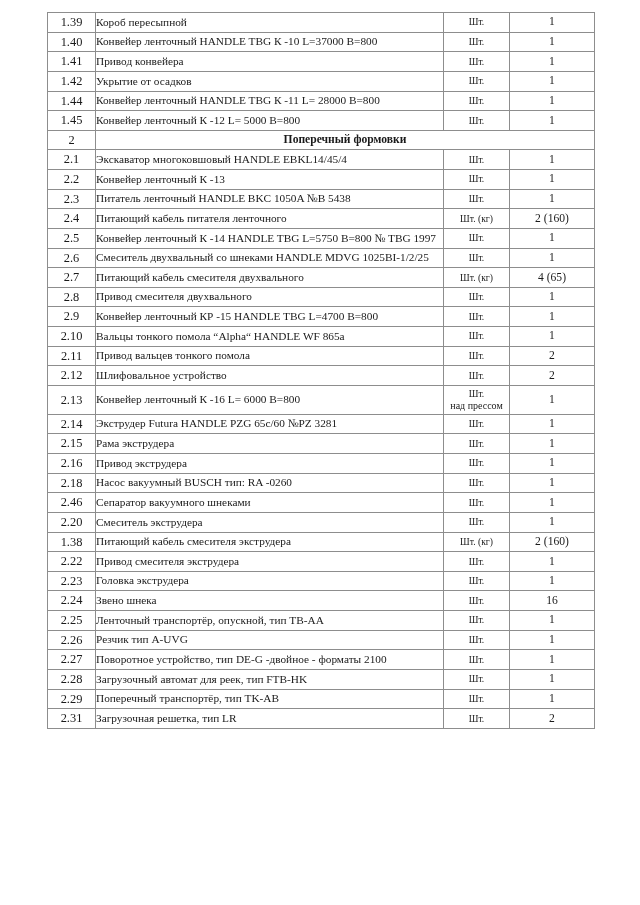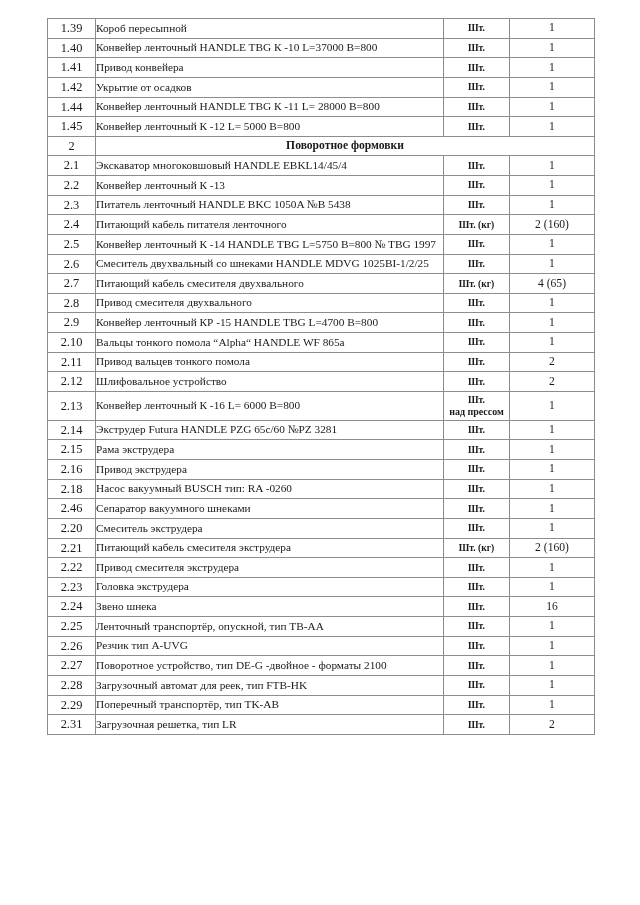--- a/index.html
+++ b/index.html
@@ -20,21 +20,21 @@
     position: absolute;
     left: 0;
     top: 0;
     width: 640px;
     height: 905px;
   }
 
   #equipment-table {
     position: absolute;
     left: 47px;
-    top: 18px;
+    top: 12px;
     width: 547px;
     border-collapse: collapse;
     table-layout: fixed;
     font-size: 11.3px;
     line-height: 1.18;
     padding-left: 36px;
   }
 
   #equipment-table td {
     border: 1px solid #8d8d8d;
@@ -56,21 +56,20 @@
     text-align: left;
     padding-left: 6px;
     padding-right: 4px;
   }
   td.unit {
     text-align: center;
     font-size: 9.6px;
     line-height: 1.22;
     padding-left: 1px;
     padding-right: 1px;
-    font-weight: bold;
   }
   td.qty {
     text-align: center;
     font-size: 11.6px;
   }
   td.section-title {
     text-align: center;
     font-weight: bold;
     font-size: 11.6px;
     padding: 3px 0;
@@ -141,21 +140,21 @@
           <td class="qty">1</td>
         </tr>
         <tr>
           <td class="num">1.45</td>
           <td class="name">Конвейер ленточный  К -12  L= 5000  B=800</td>
           <td class="unit">Шт.</td>
           <td class="qty">1</td>
         </tr>
         <tr>
           <td class="num">2</td>
-          <td class="section-title" colspan="3">Поворотное формовки</td>
+          <td class="section-title" colspan="3">Поперечный формовки</td>
         </tr>
         <tr>
           <td class="num">2.1</td>
           <td class="name">Экскаватор многоковшовый HANDLE EBKL14/45/4</td>
           <td class="unit">Шт.</td>
           <td class="qty">1</td>
         </tr>
         <tr>
           <td class="num">2.2</td>
           <td class="name">Конвейер ленточный  К -13</td>
@@ -258,21 +257,21 @@
           <td class="unit">Шт.</td>
           <td class="qty">1</td>
         </tr>
         <tr>
           <td class="num">2.20</td>
           <td class="name">Смеситель экструдера</td>
           <td class="unit">Шт.</td>
           <td class="qty">1</td>
         </tr>
         <tr>
-          <td class="num">2.21</td>
+          <td class="num">1.38</td>
           <td class="name">Питающий кабель смесителя экструдера</td>
           <td class="unit">Шт. (кг)</td>
           <td class="qty">2 (160)</td>
         </tr>
         <tr>
           <td class="num">2.22</td>
           <td class="name">Привод смесителя экструдера</td>
           <td class="unit">Шт.</td>
           <td class="qty">1</td>
         </tr>

